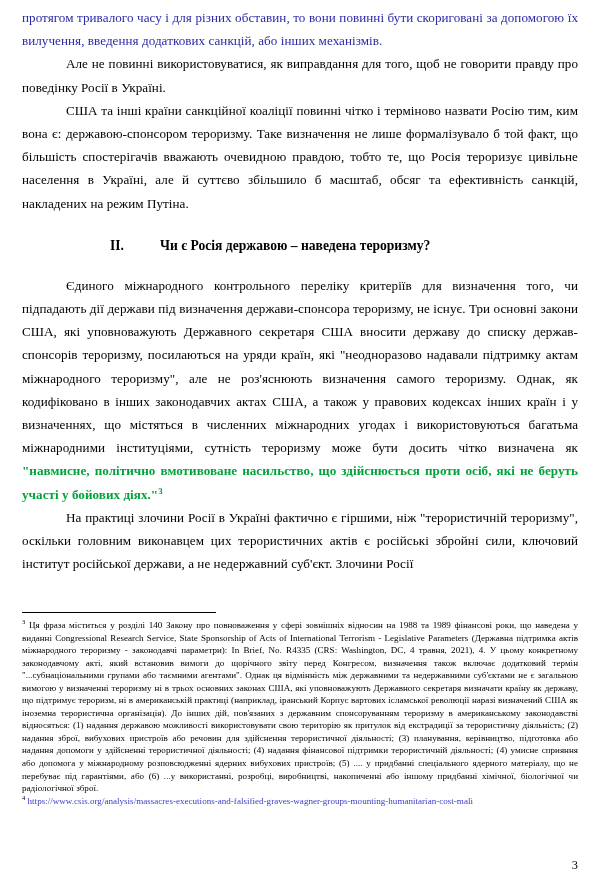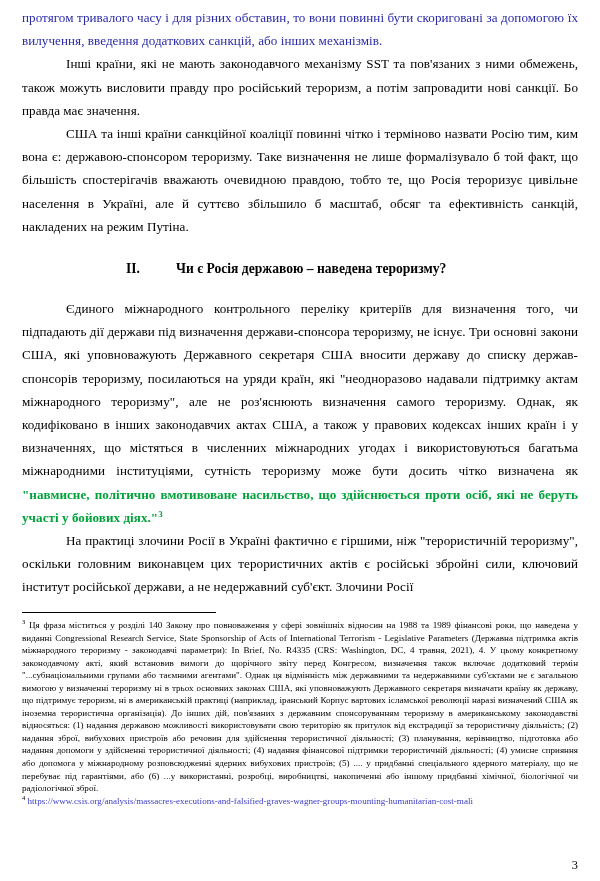--- a/index.html
+++ b/index.html
@@ -41,21 +41,20 @@
     margin-top: 21px;
     margin-bottom: 19px;
     padding-left: 88px;
     font-size: 13.6px;
     font-weight: bold;
     line-height: 19px;
   }
   .heading-num {
     display: inline-block;
     width: 50px;
-    margin-left: 16px;
   }
   .green {
     color: #00a23a;
     font-weight: bold;
   }
   sup {
     font-size: 0.68em;
     vertical-align: super;
     line-height: 0;
   }
@@ -94,22 +93,22 @@
     line-height: 14px;
   }
 </style>
 </head>
 <body>
 
 <div class="page">
 
   <p class="body-par no-indent navy">протягом тривалого  часу і для різних обставин, то вони повинні бути скориговані за допомогою їх вилучення, введення додаткових санкцій, або інших механізмів.</p>
 
+  <p class="body-par">Але не повинні використовуватися, як виправдання для того, щоб не говорити правду про поведінку Росії  в Україні.</p>
 
-  <p class="body-par">Інші країни, які не мають законодавчого механізму SST та пов'язаних з ними обмежень, також можуть висловити правду про російський тероризм, а потім запровадити нові санкції. Бо правда має значення.</p>
 
   <p class="body-par">США та інші країни санкційної коаліції повинні чітко і терміново назвати Росію тим, ким вона є: державою-спонсором тероризму. Таке визначення не лише формалізувало б той факт, що більшість спостерігачів вважають очевидною правдою, тобто те, що Росія тероризує цивільне населення в Україні, але й суттєво збільшило б масштаб, обсяг та ефективність санкцій, накладених на режим Путіна.</p>
 
   <div class="heading-wrap">
     <span class="heading-num">II.</span><span>Чи є Росія державою – наведена тероризму?</span>
   </div>
 
   <p class="body-par"><span>Єдиного міжнародного контрольного переліку критеріїв для визначення того, чи підпадають дії держави під визначення держави-спонсора тероризму, не існує. Три основні закони США, які уповноважують Державного секретаря США вносити державу до списку держав-спонсорів тероризму, посилаються на уряди країн, які "неодноразово надавали підтримку актам міжнародного тероризму", але не роз'яснюють визначення самого тероризму. Однак, як кодифіковано в інших законодавчих актах США, а також у правових кодексах інших країн і у визначеннях, що містяться в численних міжнародних угодах і використовуються багатьма міжнародними інституціями, сутність тероризму може бути досить чітко визначена як </span><span class="green">"навмисне, політично вмотивоване насильство, що здійснюється проти осіб, які не беруть участі у бойових діях."</span><sup class="green">3</sup></p>
 
 

